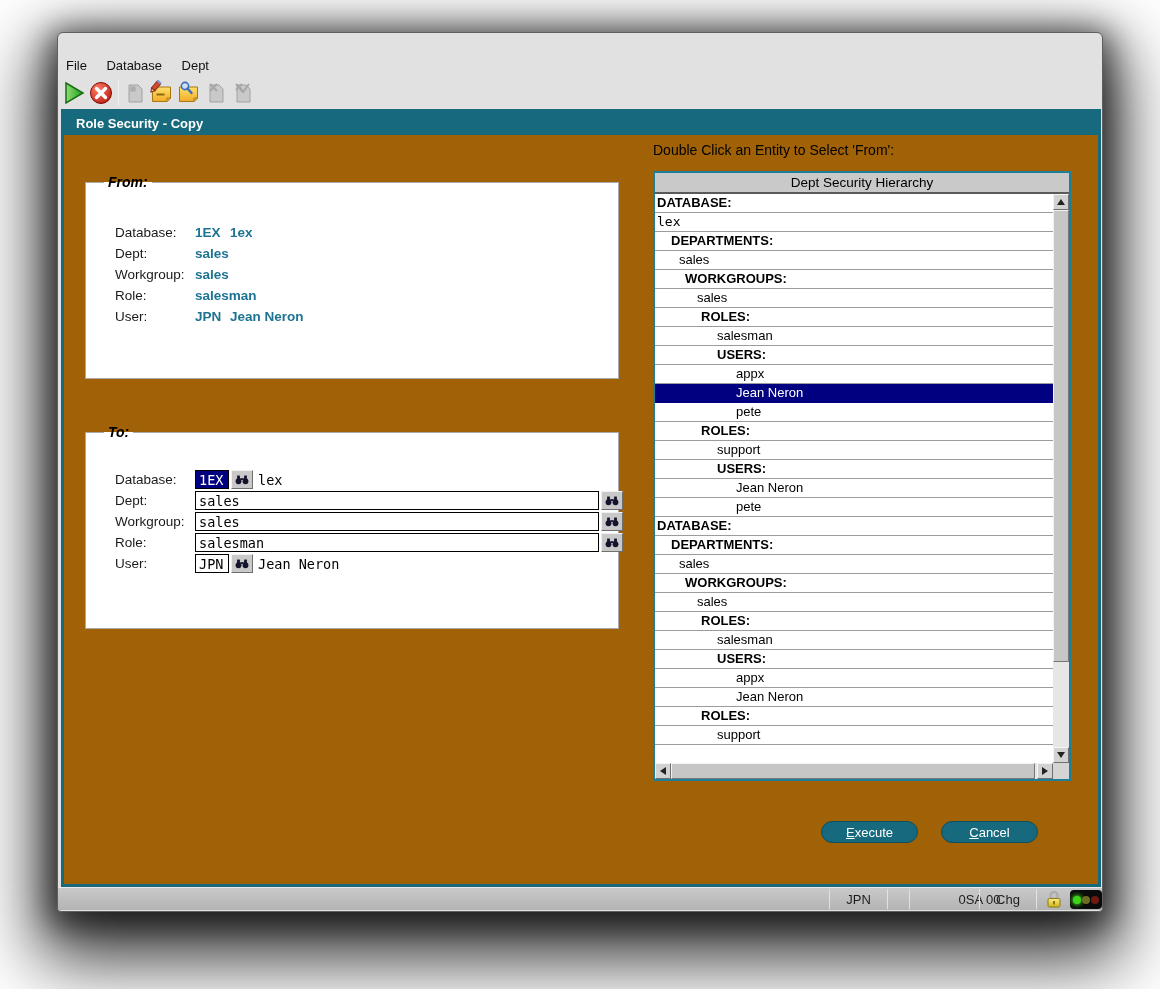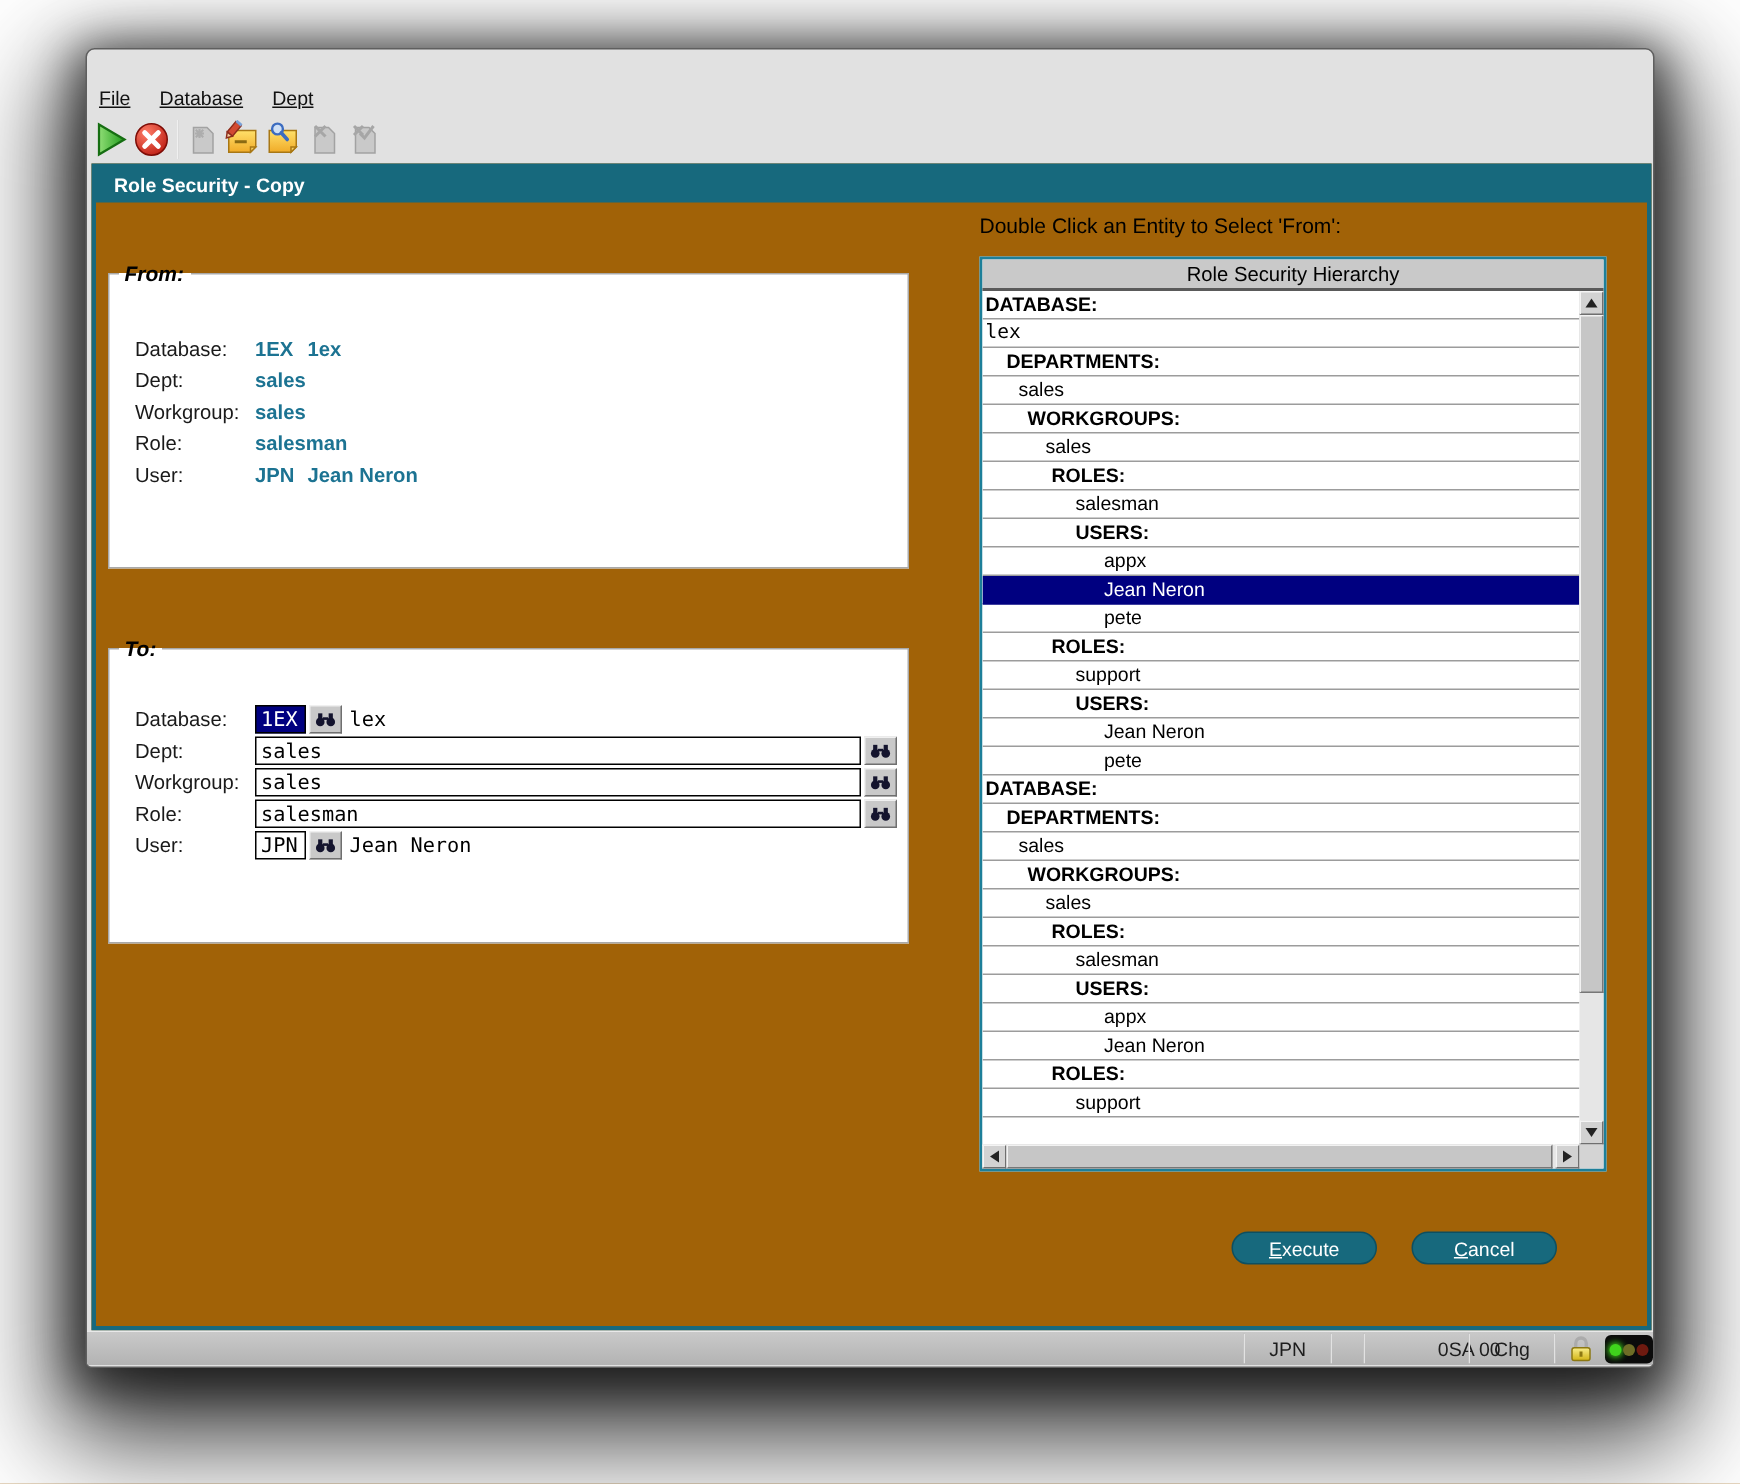--- a/index.html
+++ b/index.html
@@ -18,37 +18,37 @@
   .tl { width:12px; height:12px; border-radius:50%; display:inline-block; }
   .tl.red    { background:radial-gradient(circle at 35% 30%, #ff9d95, #ee4e43 70%); border:1px solid #c33b32; }
   .tl.yellow { background:radial-gradient(circle at 35% 30%, #ffe9a8, #f6b12e 70%); border:1px solid #cf9127; }
   .tl.green  { background:radial-gradient(circle at 35% 30%, #b4f2a1, #35c340 70%); border:1px solid #2b9d35; }
   .wtitle { position:absolute; left:0; right:0; top:0; height:22px; line-height:22px;
             text-align:center; font-size:13px; color:#303030; }
 
   
   .menubar { position:absolute; left:0; top:22px; right:0; height:21px; padding-left:6px; }
   .menu-item { display:inline-block; margin-right:11px; font-size:13px; color:#111;
-               line-height:21px; padding:0 2px;text-decoration:underline; }
+               line-height:21px; padding:0 2px; }
   .toolbar { position:absolute; left:0; top:43px; right:0; height:33px; display:flex;
              align-items:center; padding-left:3px; }
   .tbtn { width:25px; height:27px; margin-right:2px; display:flex; align-items:center;
           justify-content:center; background:transparent; border:none; }
   .tsep { width:1px; height:26px; background:#aaa; border-right:1px solid #f0f0f0; margin:0 3px; }
   .dis { opacity:.92; }
 
   
   .content { position:absolute; left:3px; top:76px; width:1040px; height:778px;
              background:#a16207; border:3px solid #17697d; }
   .band { position:absolute; left:0; top:0; right:0; height:23px; background:#17697d; }
   .band span { display:block; padding-left:12px; line-height:23px; color:#fff;
                font-size:13px; font-weight:bold; }
 
-  fieldset.fs { position:absolute; left:8px; width:534px; height:205px;
-                border:1px solid #a9a9a9; background:#fff; }
+  fieldset.fs { position:absolute; left:21px; width:534px; height:205px;
+                border:1px solid #a9a9a9; background:#fff;padding-left:12px; }
   fieldset.fs legend { margin-left:6px; padding:0 4px; font-size:14px; font-weight:bold;
                        font-style:italic; color:#000; }
   .fs-from { top:62px; }
   .fs-to   { top:312px; }
 
   .frow { position:relative; height:21px; }
   .from-rows { padding-top:33px; }
   .to-rows { padding-top:30px; }
   .flabel { position:absolute; left:17px; top:2px; font-size:13.5px; color:#1a1a1a; }
   .fval  { position:absolute; top:2px; font-size:13.5px; font-weight:bold; color:#1c7392; }
@@ -312,21 +312,21 @@
               </svg>
           </button>
           <span class="suffix">Jean Neron</span>
         </div>
       </div>
     </fieldset>
 
     <div class="instruction">Double Click an Entity to Select 'From':</div>
 
     <div class="hpanel">
-      <div class="hheader">Role Security Hierarchy</div>
+      <div class="hheader">Dept Security Hierarchy</div>
       <div class="hlist" id="hlist">
           <div class="hrow b" style="padding-left: 2px;">DATABASE:</div>
           <div class="hrow mono" style="padding-left: 2px;">lex</div>
           <div class="hrow b" style="padding-left: 16px;">DEPARTMENTS:</div>
           <div class="hrow" style="padding-left: 24px;">sales</div>
           <div class="hrow b" style="padding-left: 30px;">WORKGROUPS:</div>
           <div class="hrow" style="padding-left: 42px;">sales</div>
           <div class="hrow b" style="padding-left: 46px;">ROLES:</div>
           <div class="hrow" style="padding-left: 62px;">salesman</div>
           <div class="hrow b" style="padding-left: 62px;">USERS:</div>

